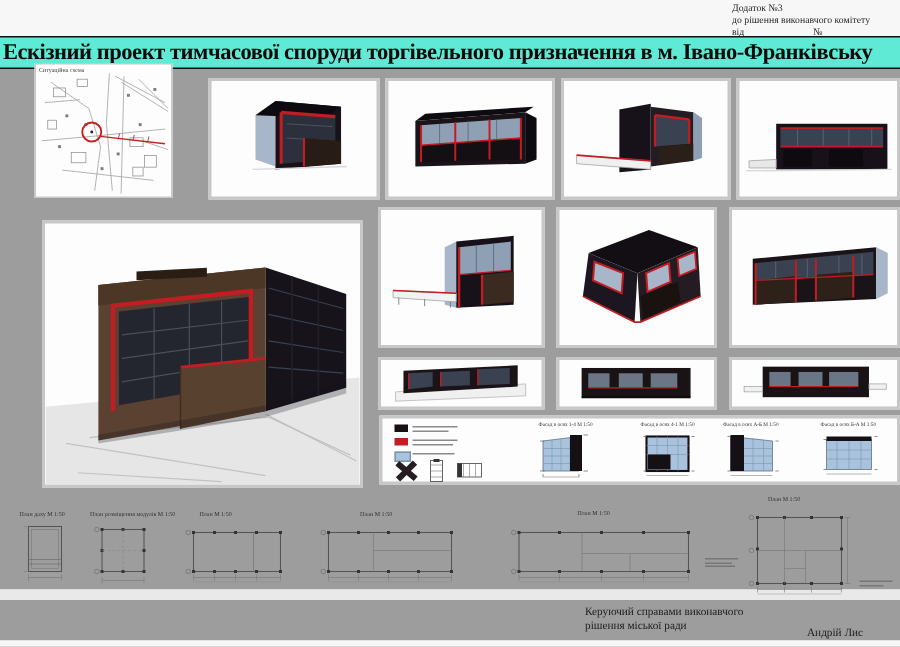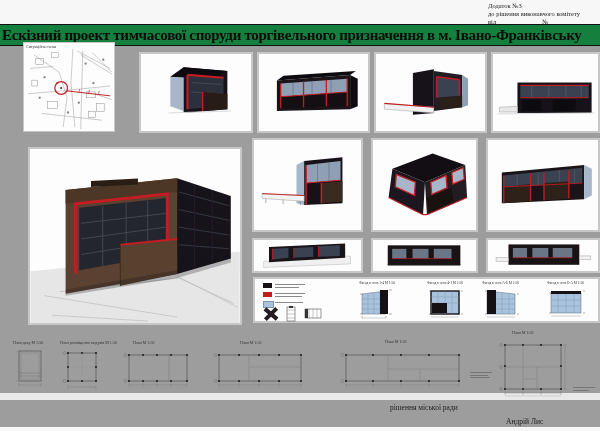--- a/index.html
+++ b/index.html
@@ -10,21 +10,21 @@
   }
   .abs{position:absolute;}
   
   .board{left:0;top:46px;width:600px;height:347px;background:#9d9d9d;}
   .band-gap{left:0;top:393px;width:600px;height:7px;background:#e9e9e9;}
   .board2{left:0;top:400px;width:600px;height:27px;background:#9d9d9d;}
   .bottom-edge{left:0;top:427px;width:600px;height:4px;background:#f7f7f7;}
   .top-strip{left:0;top:0;width:600px;height:24px;background:#f7f7f7;}
   
   .title-band{
-    left:0;top:24px;width:600px;height:22px;background:#15803d;
+    left:0;top:24px;width:600px;height:22px;background:#5eead4;
     border-top:1px solid #111;border-bottom:1px solid #111;box-sizing:border-box;
     display:flex;align-items:center;
   }
   .title-band .t{
     font-size:15px;font-weight:bold;color:#0a0a0a;letter-spacing:-0.3px;
     white-space:nowrap;overflow:hidden;padding-left:2px;
   }
   
   .annex{left:488px;top:2px;width:110px;font-size:6.5px;color:#222;line-height:8px;}
   .annex .ruled{display:flex;align-items:flex-end;gap:2px;}
@@ -37,21 +37,21 @@
   .panel svg{display:block;width:100%;height:100%;}
   
   .map-label{position:absolute;left:2px;top:1px;font-size:4px;color:#333;z-index:2;}
   
   .tline{position:absolute;height:1px;background:#8a8a8a;}
   
   .microlabel{position:absolute;font-size:4px;color:#333;white-space:nowrap;}
   .micro35{font-size:3.5px;}
   
   .footer-office{left:390px;top:403px;width:150px;font-size:7.5px;line-height:9px;color:#1d1d1d;}
-  .footer-name{left:506px;top:417px;font-size:7.5px;color:#1d1d1d;}
+  .footer-name{left:538px;top:417px;font-size:7.5px;color:#1d1d1d;}
   
   .noteblock{position:absolute;}
   .noteblock i{display:block;height:1px;background:#777;margin-bottom:1.5px;}
 </style>
 </head>
 <body>
 
 <div class="abs top-strip"></div>
 <div class="abs board"></div>
 <div class="abs band-gap"></div>
@@ -455,15 +455,16 @@
   <i style="width:22px"></i>
     <i style="width:18px"></i>
     <i style="width:20px"></i>
 </div>
 <div class="noteblock" style="left:573px;top:387px;width:22px;">
   <i style="width:22px"></i>
     <i style="width:16px"></i>
 </div>
 
 <div class="abs footer-office">
+  <div>Керуючий справами виконавчого</div>
   <div>рішення міської ради</div>
 </div>
 <div class="abs footer-name">Андрій Лис</div>
 
 </body></html>

